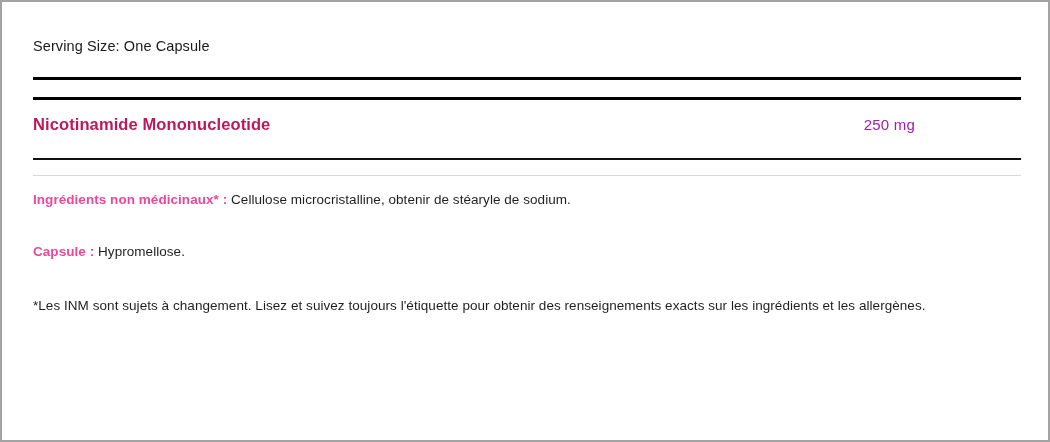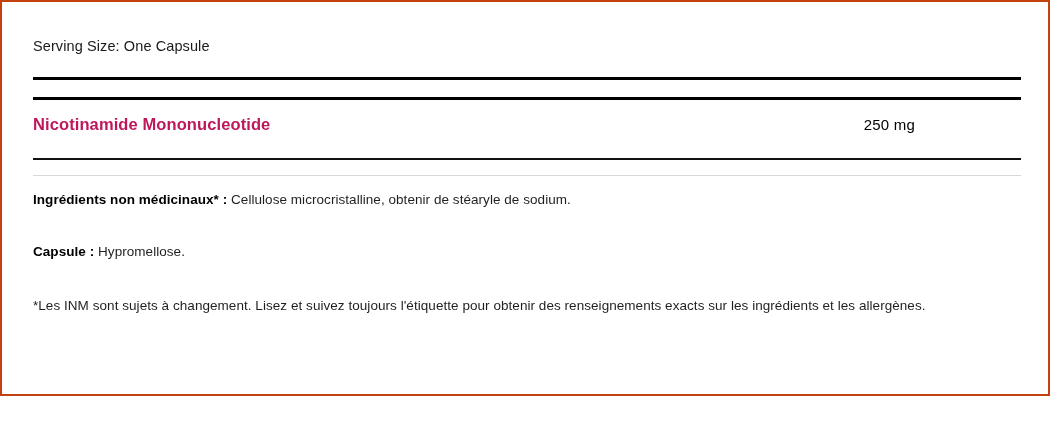--- a/index.html
+++ b/index.html
@@ -7,24 +7,24 @@
     padding: 0;
     background: #ffffff;
   }
   body {
     font-family: "Liberation Sans", sans-serif;
     color: #1a1a1a;
   }
   .panel {
     position: relative;
     width: 1050px;
-    height: 396px;
+    height: 442px;
     box-sizing: border-box;
     background: #ffffff;
-    border: 2px solid #c2410c;
+    border: 2px solid #a3a3a3;
     overflow: hidden;
   }
   .inner {
     position: absolute;
     left: 31px;
     top: 0;
     width: 988px;
     height: 442px;
   }
   .serving-row {
@@ -69,35 +69,35 @@
     justify-content: space-between;
   }
   .ingredient-name {
     font-size: 16.5px;
     font-weight: 600;
     color: #be185d;
     letter-spacing: 0.1px;
   }
   .ingredient-amount {
     font-size: 15px;
-    color: #000000;
+    color: #a21caf;
     padding-right: 106px;
     letter-spacing: 0.2px;
   }
   .para {
     position: absolute;
     left: 0;
     font-size: 13.5px;
     line-height: 1.45;
     color: #1f1f1f;
     letter-spacing: 0.05px;
   }
   .para b {
     font-weight: 700;
-    color: #000000;
+    color: #ec4899;
   }
   .para-nmi {
     top: 188px;
   }
   .para-capsule {
     top: 240px;
   }
   .para-note {
     top: 294px;
     width: 960px;

